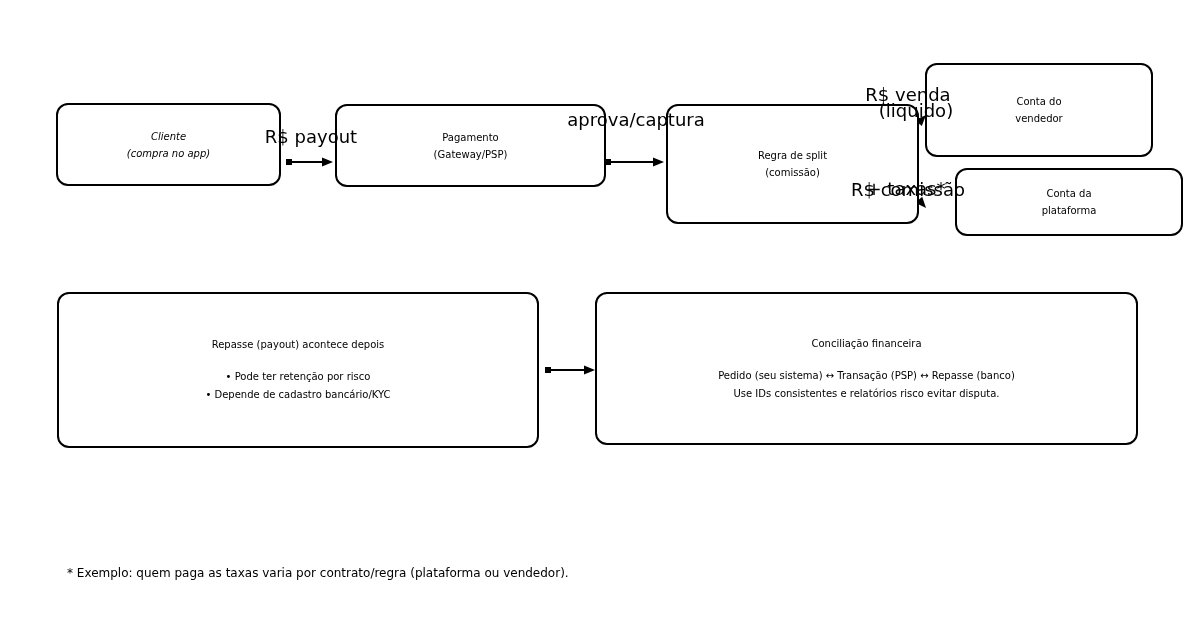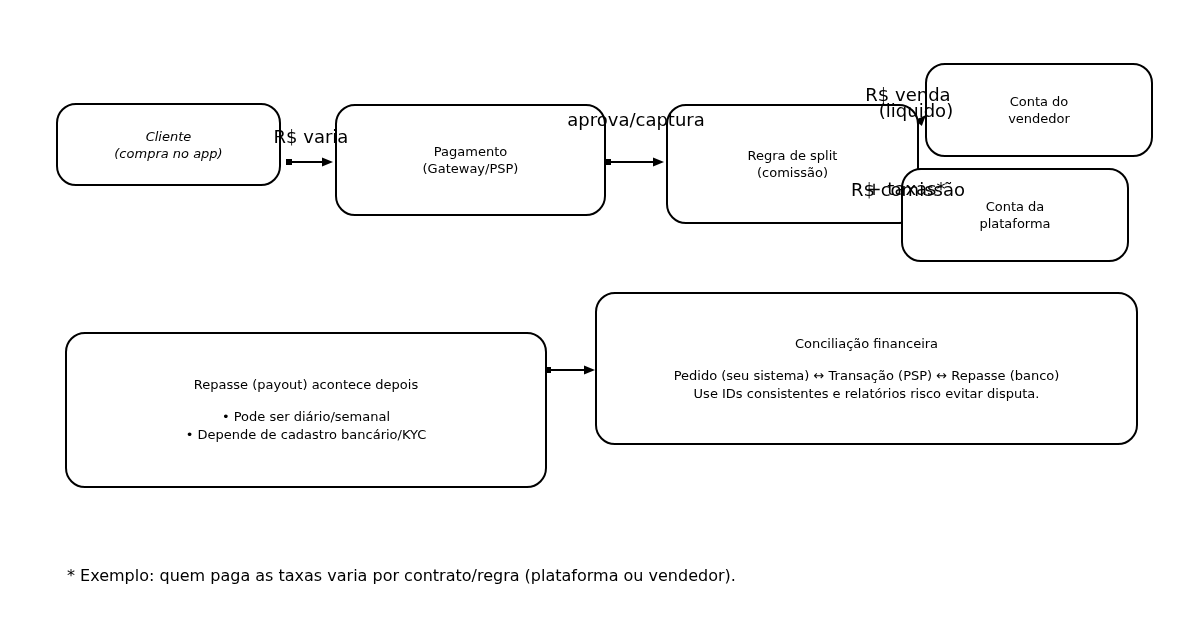--- a/index.html
+++ b/index.html
@@ -13,46 +13,46 @@
     position: relative;
     width: 1200px;
     height: 639px;
     background: #ffffff;
     overflow: hidden;
   }
   .node {
     position: absolute;
     box-sizing: border-box;
     border: 2.5px solid #000000;
-    border-radius: 20px;
+    border-radius: 12px;
     background: #ffffff;
     display: flex;
     flex-direction: column;
     align-items: center;
     justify-content: center;
     text-align: center;
-    font-size: 13px;
+    font-size: 10px;
     line-height: 17px;
   }
   .node .spacer { height: 14px; }
   .node .bullets div { line-height: 18px; }
   .node .body-line { line-height: 18px; }
   .edge-label {
     position: absolute;
     transform: translateX(-50%);
     white-space: nowrap;
     font-size: 18px;
     line-height: 15px;
     text-align: center;
   }
   .footnote {
     position: absolute;
     left: 67px;
     top: 566px;
-    font-size: 16px;
+    font-size: 12px;
   }
   svg.overlay {
     position: absolute;
     left: 0; top: 0;
     width: 1200px;
     height: 639px;
     pointer-events: none;
   }
   svg .edge { stroke: #000000; stroke-width: 2; }
   svg .head, svg .startmark { fill: #000000; stroke: none; }
@@ -92,57 +92,57 @@
       <line class="edge" x1="548" y1="370" x2="586" y2="370"></line>
       <polygon class="head" points="595,370 584,365.5 584,374.5"></polygon>
     </g>
   </svg>
 
   <div class="node" style="left:56px; top:103px; width:225px; height:83px;font-style:italic;">
     <div>Cliente</div>
     <div>(compra no app)</div>
   </div>
 
-  <div class="node" style="left:335px; top:104px; width:271px; height:112px;">
+  <div class="node" style="left:335px; top:104px; width:271px; height:83px;">
     <div>Pagamento</div>
     <div>(Gateway/PSP)</div>
   </div>
 
   <div class="node" style="left:666px; top:104px; width:253px; height:120px;">
     <div>Regra de split</div>
     <div>(comissão)</div>
   </div>
 
   <div class="node" style="left:925px; top:63px; width:228px; height:94px;">
     <div>Conta do</div>
     <div>vendedor</div>
   </div>
 
-  <div class="node" style="left:901px; top:168px; width:228px; height:94px;">
+  <div class="node" style="left:955px; top:168px; width:228px; height:68px;">
     <div>Conta da</div>
     <div>plataforma</div>
   </div>
 
-  <div class="node" style="left:65px; top:292px; width:482px; height:156px;margin-top:40px;">
+  <div class="node" style="left:57px; top:292px; width:482px; height:156px;">
     <div class="body-line">Repasse (payout) acontece depois</div>
     <div class="spacer"></div>
     <div class="bullets">
-      <div>• Pode ser diário/semanal</div>
+      <div>• Pode ter retenção por risco</div>
       <div>• Depende de cadastro bancário/KYC</div>
     </div>
   </div>
 
   <div class="node" style="left:595px; top:292px; width:543px; height:153px;justify-content:center;">
     <div class="body-line">Conciliação financeira</div>
     <div class="spacer"></div>
     <div class="body-line">Pedido (seu sistema) ↔ Transação (PSP) ↔ Repasse (banco)</div>
     <div class="body-line">Use IDs consistentes e relatórios risco evitar disputa.</div>
   </div>
 
-  <div class="edge-label" style="left:311px; top:129px;">R$ varia</div>
+  <div class="edge-label" style="left:311px; top:129px;">R$ payout</div>
 
   <div class="edge-label" style="left:636px; top:112px;">aprova/captura</div>
 
   <div class="edge-label" style="left:908px; top:87px;">R$ venda</div>
   <div class="edge-label" style="left:908px; top:103px;margin-left:8px;">(liquido)</div>
 
   <div class="edge-label" style="left:908px; top:139px;margin-top:43px;">R$ comissão</div>
   <div class="edge-label" style="left:906px; top:155px;margin-top:26px;">+ taxas*</div>
 
   <div class="footnote">* Exemplo: quem paga as taxas varia por contrato/regra (plataforma ou vendedor).</div>

